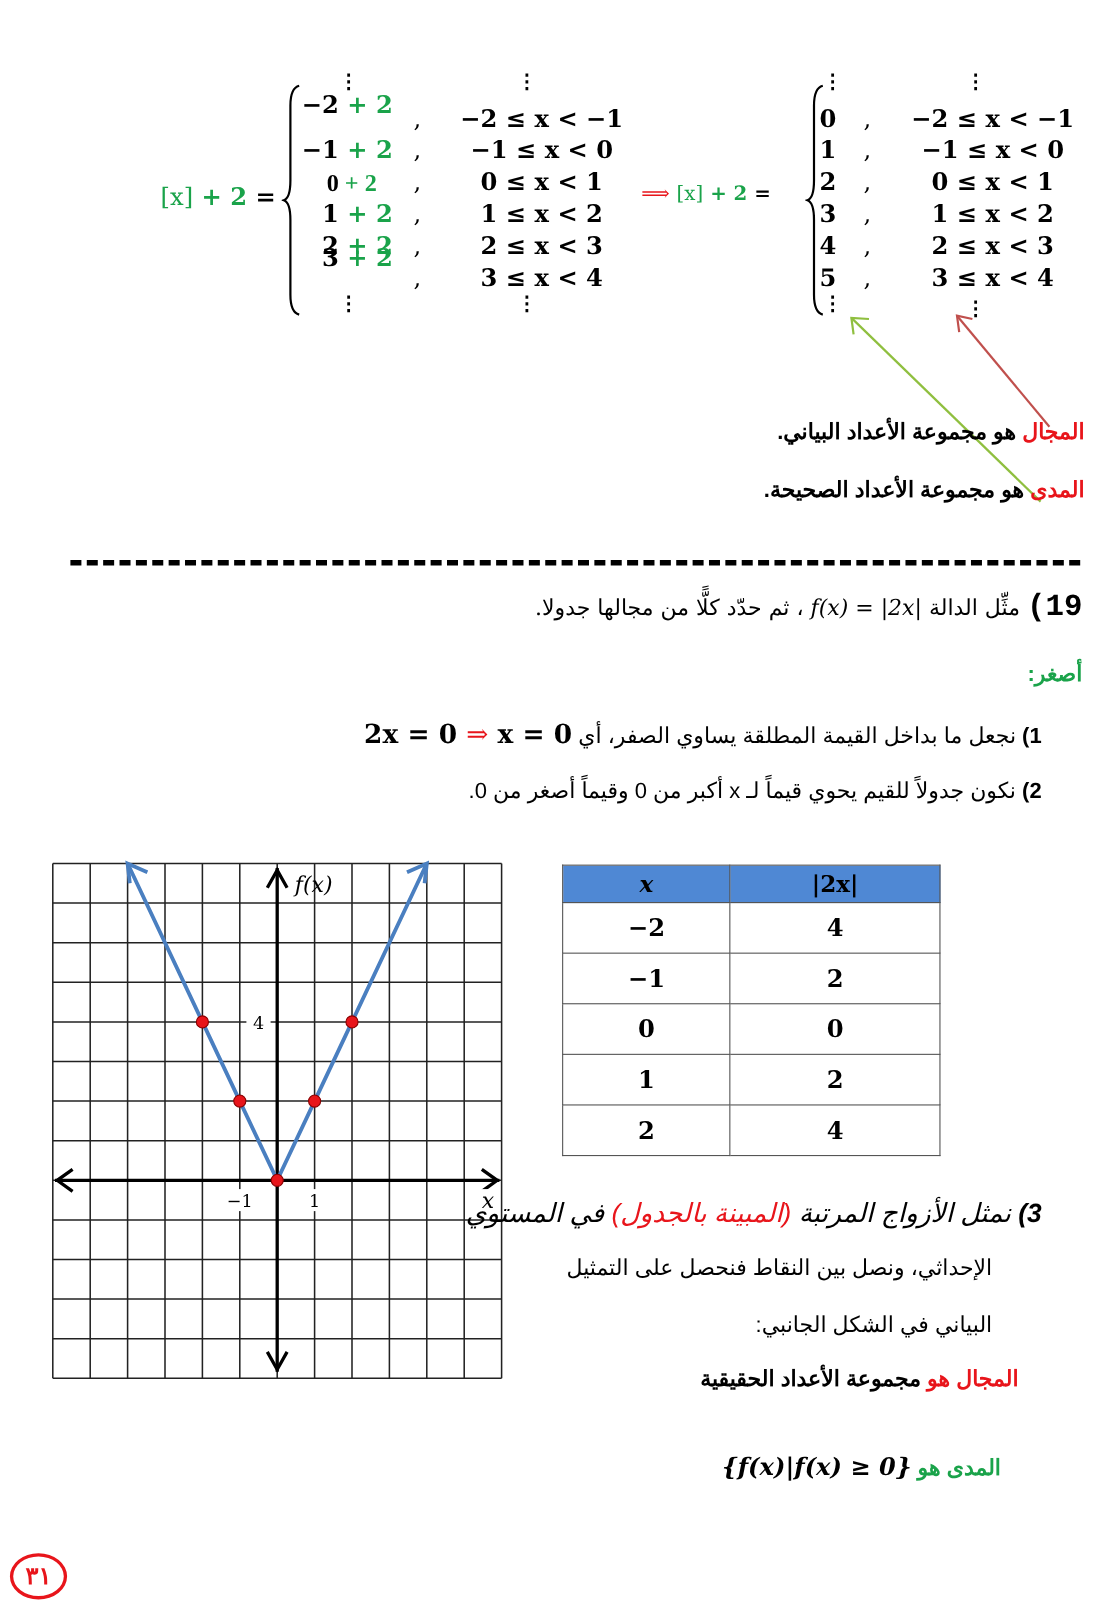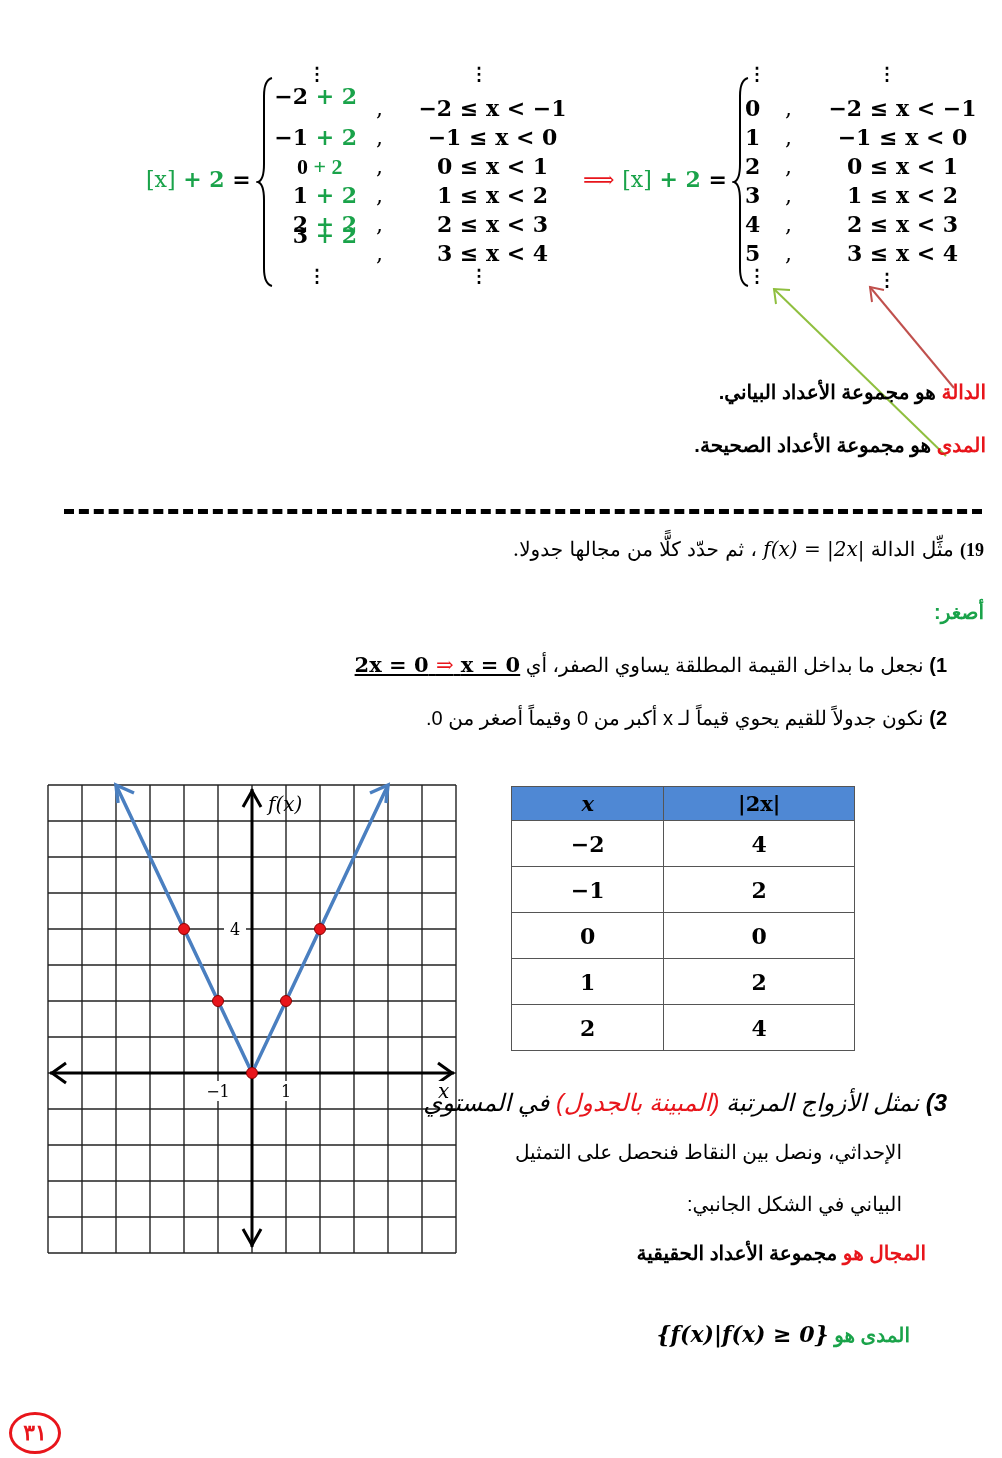--- a/index.html
+++ b/index.html
@@ -72,21 +72,21 @@
          <span class="green">+ 2</span>
        </div>
        <div class="sysrow math" style="left:376px; top:239px; font-weight:normal;">,</div>
        <div class="sysrow math" style="left:410px; top:239px; width:165px; text-align:center;">3 ≤ x &lt; 4</div>
     </div>
   <div class="dots" style="left:308px; top:272px;">⋮</div>
   <div class="dots" style="left:470px; top:272px;">⋮</div>
 </div>
 
 <div>
-  <div class="abs math" style="left:583px; top:166px; font-size:22px;">
+  <div class="abs math" style="left:583px; top:166px; font-size:18px;">
     <span class="red" style="font-weight:normal;">⟹</span>
     <span class="green" style="font-weight:normal;">[x]</span>
     <span class="green">+ 2</span>
     <span>=</span>
   </div>
   <svg class="abs" style="left:732px; top:76px;" width="20" height="212">
     <path d="M16 2 Q8 4 8 20 L8 88 Q8 104 2 106 Q8 108 8 124 L8 192 Q8 208 16 210" fill="none" stroke="#000" stroke-width="2"></path>
   </svg>
   <div class="dots" style="left:748px; top:70px;">⋮</div>
   <div class="dots" style="left:878px; top:70px;">⋮</div>
@@ -119,41 +119,41 @@
     <line x1="946" y1="456" x2="774" y2="289" stroke="#8fbf3f" stroke-width="2"></line>
     <polyline points="790,290 774,289 776,304" fill="none" stroke="#8fbf3f" stroke-width="2"></polyline>
   </g>
   <g>
     <line x1="954" y1="388" x2="870" y2="287" stroke="#c0504d" stroke-width="2"></line>
     <polyline points="884,290 870,287 872,302" fill="none" stroke="#c0504d" stroke-width="2"></polyline>
   </g>
 </svg>
 
 <div class="abs line-ar ar" style="right:16px; top:380px;">
-  <span class="red">الدالة</span><span> هو مجموعة الأعداد البياني.</span>
+  <span class="red">المجال</span><span> هو مجموعة الأعداد البياني.</span>
 </div>
 <div class="abs line-ar ar" style="right:16px; top:433px;">
   <span class="red">المدى</span><span> هو مجموعة الأعداد الصحيحة.</span>
 </div>
 
 <div class="abs" style="left:64px; top:509px; width:918px; height:0; border-top:5px dashed #000;"></div>
 
 <div class="abs ar" style="right:18px; top:537px; font-family:'DejaVu Serif', serif; font-size:20px; white-space:nowrap;">
-  <span style="font-family:Liberation Serif, serif; font-weight:bold; font-size:18px;">19)</span>
+  <span style="font-family:Liberation Mono, monospace; font-weight:bold; font-size:28px;">19)</span>
   <span>مثِّل الدالة</span>
   <span class="mi" dir="ltr">f(x) = |2x|</span>
   <span>، ثم حدّد كلًّا من مجالها جدولا.</span>
 </div>
 
 <div class="abs ar" style="right:18px; top:600px; font-size:20px; font-weight:bold; color:#1aa34a;">أصغر:</div>
 
 <div class="abs ar" style="right:55px; top:652px; font-size:20px; white-space:nowrap;">
   <span style="font-weight:bold;">1)</span>
   <span>نجعل ما بداخل القيمة المطلقة يساوي الصفر، أي</span>
-  <span dir="ltr" class="math" style="font-size:21px;text-decoration:underline;">
+  <span dir="ltr" class="math" style="font-size:24px;">
     <span>2x = 0</span>
     <span class="red" style="font-weight:normal;">⇒</span>
     <span>x = 0</span>
   </span>
 </div>
 
 <div class="abs ar" style="right:55px; top:706px; font-size:20px; white-space:nowrap;">
   <span style="font-weight:bold;">2)</span>
   <span>نكون جدولاً للقيم يحوي قيماً لـ x أكبر من 0 وقيماً أصغر من 0.</span>
 </div>

